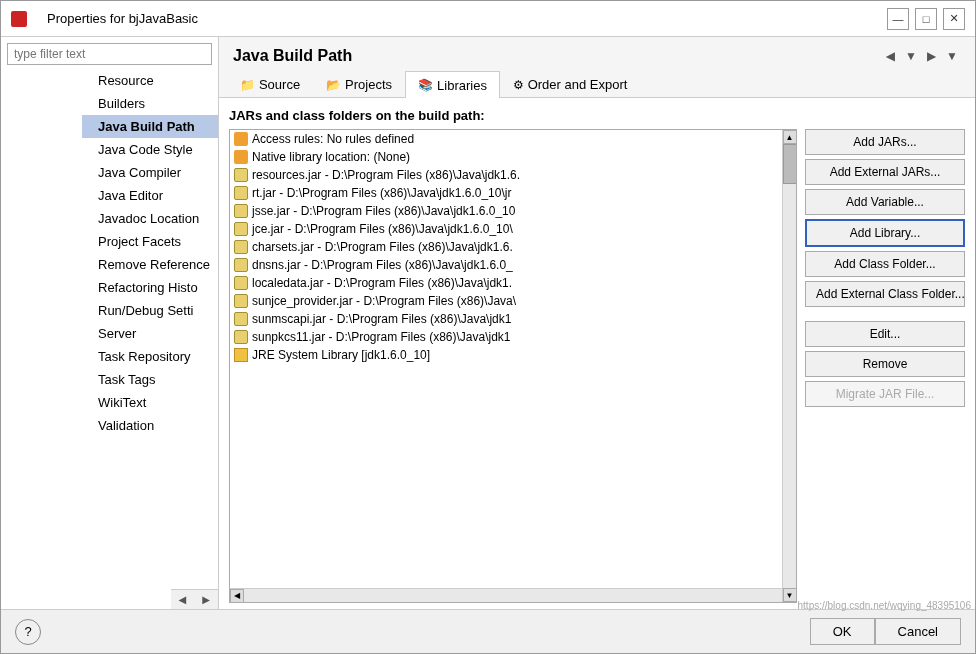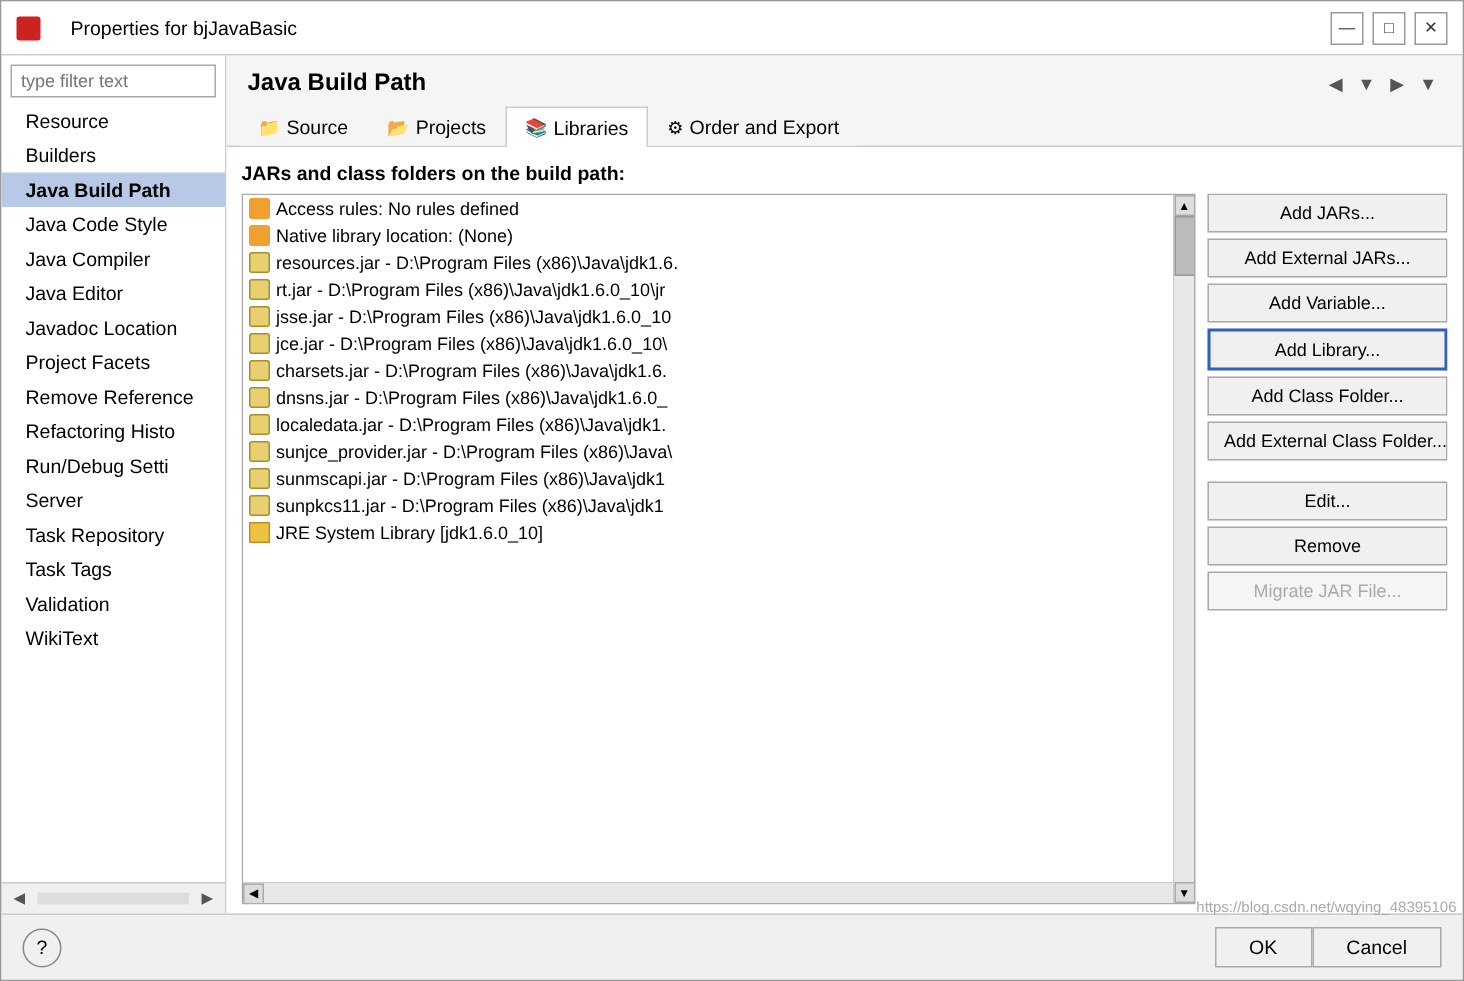--- a/index.html
+++ b/index.html
@@ -60,26 +60,27 @@
       justify-content: center;
       font-size: 11px;
       color: #333;
     }
     .main-area {
       display: flex;
       flex: 1;
       overflow: hidden;
     }
     .sidebar {
-      width: 150px;
+      width: 218px;
       background: #fff;
       border-right: 1px solid #ccc;
       display: flex;
       flex-direction: column;
       overflow: hidden;
+      align-items: flex-end;
     }
     .filter-input {
       margin: 6px 6px 4px 6px;
       padding: 3px 6px;
       border: 1px solid #aaa;
       font-size: 12px;
       color: #888;
       width: calc(100% - 12px);
       background: #fff;
     }
@@ -413,22 +414,22 @@
           <div class="sidebar-item">Java Compiler</div>
           <div class="sidebar-item">Java Editor</div>
           <div class="sidebar-item">Javadoc Location</div>
           <div class="sidebar-item">Project Facets</div>
           <div class="sidebar-item">Remove Reference</div>
           <div class="sidebar-item">Refactoring Histo</div>
           <div class="sidebar-item">Run/Debug Setti</div>
           <div class="sidebar-item">Server</div>
           <div class="sidebar-item">Task Repository</div>
           <div class="sidebar-item">Task Tags</div>
+          <div class="sidebar-item">WikiText</div>
           <div class="sidebar-item">Validation</div>
-          <div class="sidebar-item">WikiText</div>
         </div>
       <div class="sidebar-scrollbar">
         <span class="scroll-arrow">◀</span>
         <div class="scroll-track"></div>
         <span class="scroll-arrow">▶</span>
       </div>
     </div>
 
     <div class="content-area">
       <div class="content-header">

